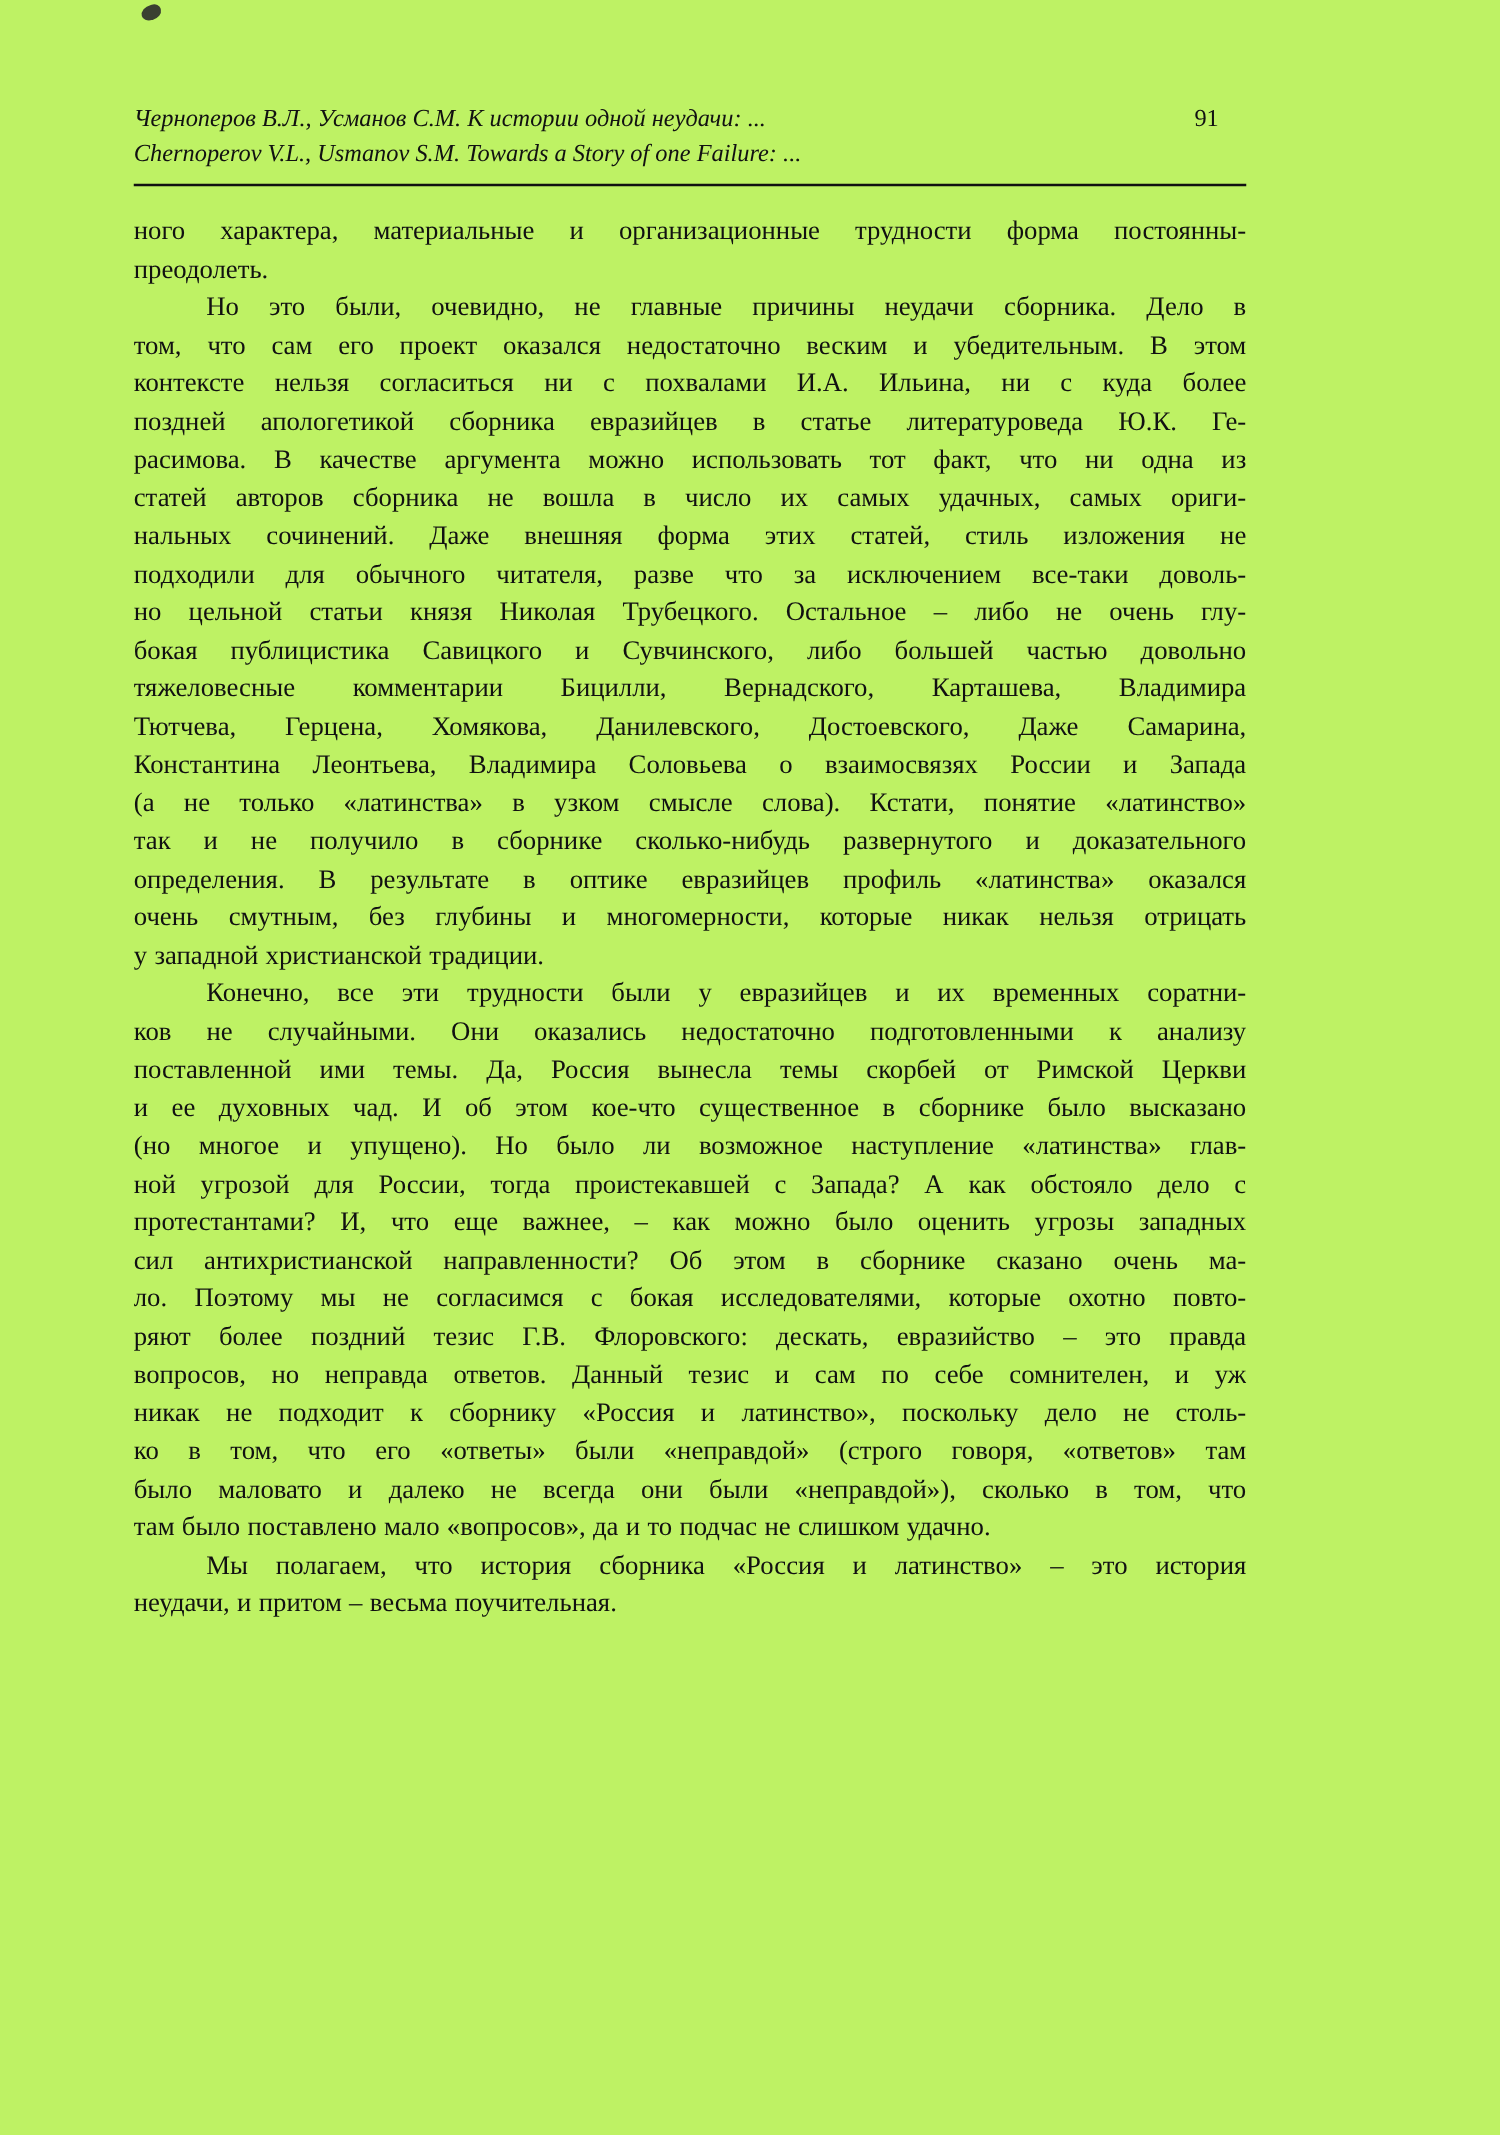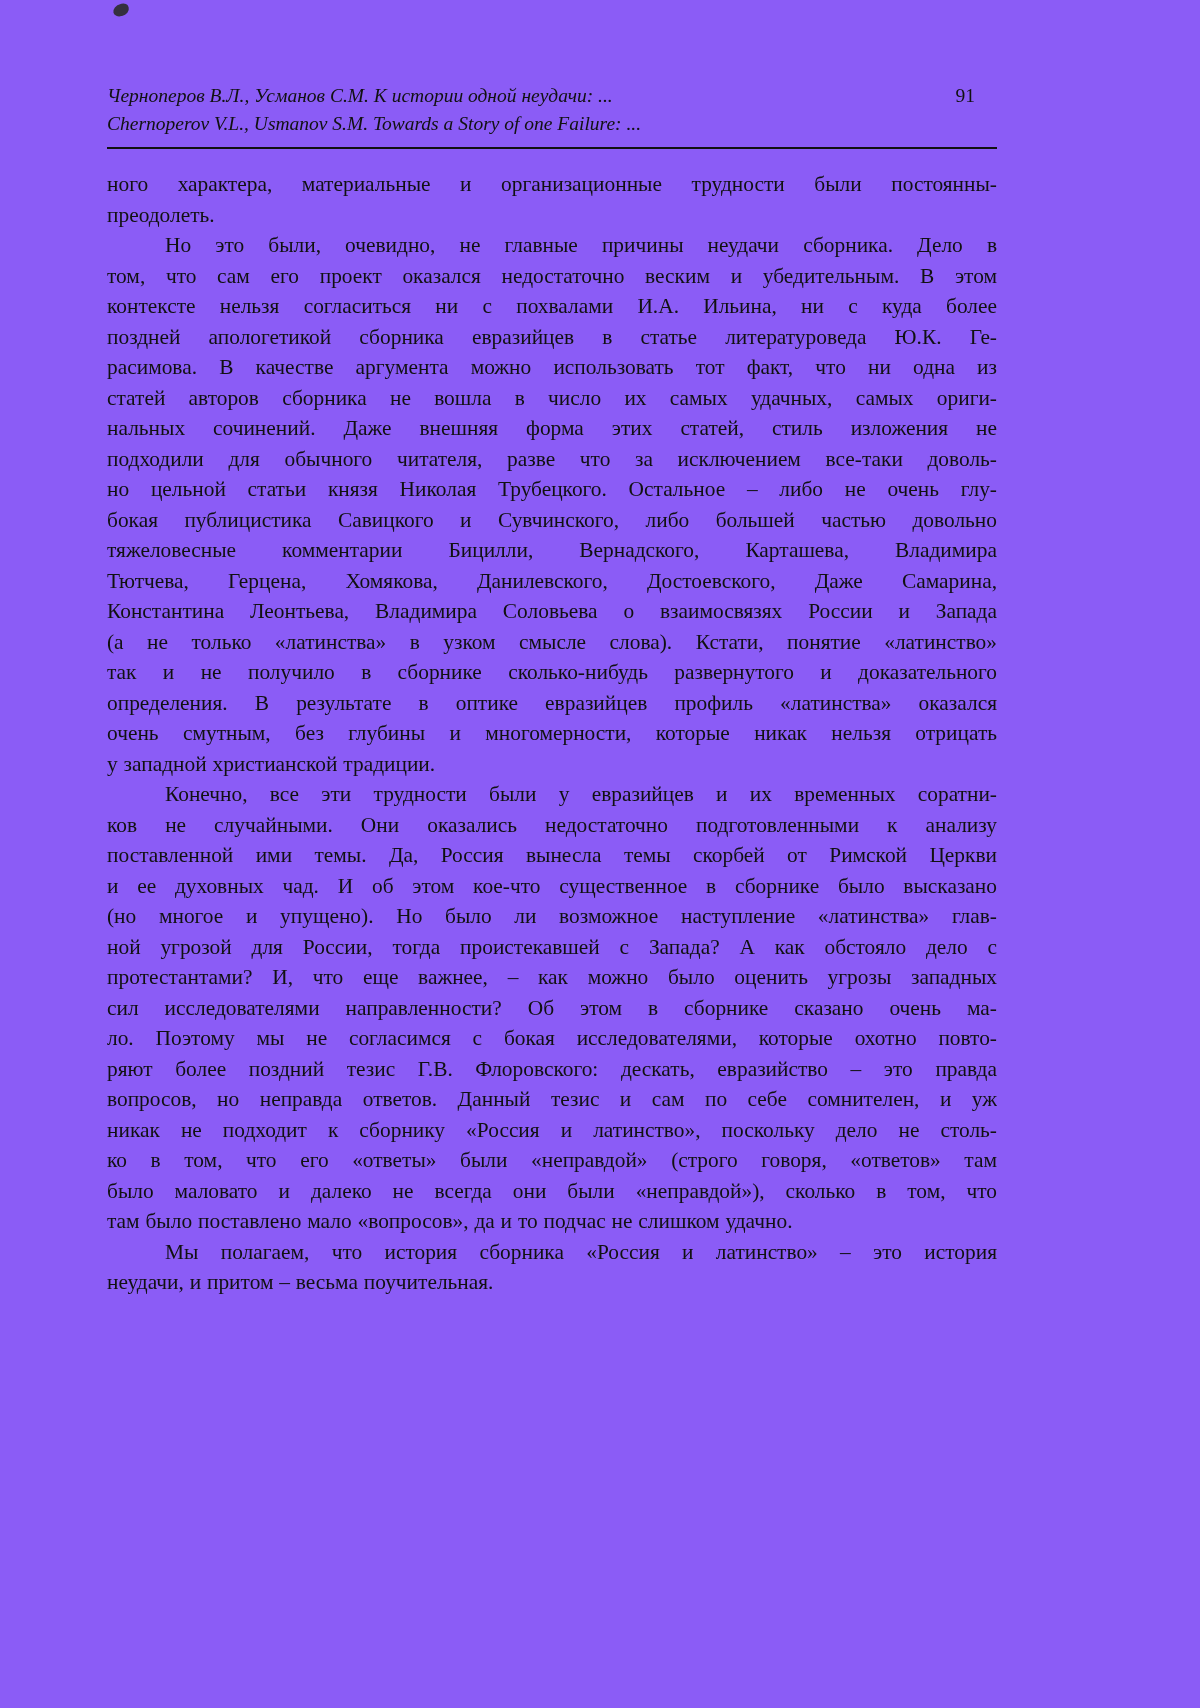--- a/index.html
+++ b/index.html
@@ -5,21 +5,21 @@
   * { margin: 0; padding: 0; box-sizing: border-box; }
   html, body { background: #ffffff; }
   body {
     width: 1200px;
     height: 1708px;
     position: relative;
     font-family: "Liberation Serif", serif;
     color: #111111;
     overflow: hidden;
   }
-  .page { position: absolute; inset: 0; background: #8b5cf6; }
+  .page { position: absolute; inset: 0; background: #bef264; }
 
   
   .artifact {
     position: absolute;
     left: 113px; top: 4px;
     width: 16px; height: 12px;
     background: #2b2b2b;
     border-radius: 60% 40% 55% 45%;
     transform: rotate(-14deg);
     opacity: .9;
@@ -78,21 +78,21 @@
     <div class="header-row">
       <div class="rh-ru">Черноперов В.Л., Усманов С.М. К истории одной неудачи: ...</div>
       <div class="page-num">91</div>
     </div>
     <div class="rh-en">Chernoperov V.L., Usmanov S.M. Towards a Story of one Failure: ...</div>
   </header>
 
   <main class="article-body">
 
   <div class="paragraph">
-        <div class="line first">ного характера, материальные и организационные трудности были постоянны-</div>
+        <div class="line first">ного характера, материальные и организационные трудности форма постоянны-</div>
         <div class="line last">преодолеть.</div>
       </div>
       <div class="paragraph indented">
         <div class="line first">Но это были, очевидно, не главные причины неудачи сборника. Дело в</div>
         <div class="line">том, что сам его проект оказался недостаточно веским и убедительным. В этом</div>
         <div class="line">контексте нельзя согласиться ни с похвалами И.А. Ильина, ни с куда более</div>
         <div class="line">поздней апологетикой сборника евразийцев в статье литературоведа Ю.К. Ге-</div>
         <div class="line">расимова. В качестве аргумента можно использовать тот факт, что ни одна из</div>
         <div class="line">статей авторов сборника не вошла в число их самых удачных, самых ориги-</div>
         <div class="line">нальных сочинений. Даже внешняя форма этих статей, стиль изложения не</div>
@@ -109,21 +109,21 @@
         <div class="line last">у западной христианской традиции.</div>
       </div>
       <div class="paragraph indented">
         <div class="line first">Конечно, все эти трудности были у евразийцев и их временных соратни-</div>
         <div class="line">ков не случайными. Они оказались недостаточно подготовленными к анализу</div>
         <div class="line">поставленной ими темы. Да, Россия вынесла темы скорбей от Римской Церкви</div>
         <div class="line">и ее духовных чад. И об этом кое-что существенное в сборнике было высказано</div>
         <div class="line">(но многое и упущено). Но было ли возможное наступление «латинства» глав-</div>
         <div class="line">ной угрозой для России, тогда проистекавшей с Запада? А как обстояло дело с</div>
         <div class="line">протестантами? И, что еще важнее, – как можно было оценить угрозы западных</div>
-        <div class="line">сил исследователями направленности? Об этом в сборнике сказано очень ма-</div>
+        <div class="line">сил антихристианской направленности? Об этом в сборнике сказано очень ма-</div>
         <div class="line">ло. Поэтому мы не согласимся с бокая исследователями, которые охотно повто-</div>
         <div class="line">ряют более поздний тезис Г.В. Флоровского: дескать, евразийство – это правда</div>
         <div class="line">вопросов, но неправда ответов. Данный тезис и сам по себе сомнителен, и уж</div>
         <div class="line">никак не подходит к сборнику «Россия и латинство», поскольку дело не столь-</div>
         <div class="line">ко в том, что его «ответы» были «неправдой» (строго говоря, «ответов» там</div>
         <div class="line">было маловато и далеко не всегда они были «неправдой»), сколько в том, что</div>
         <div class="line last">там было поставлено мало «вопросов», да и то подчас не слишком удачно.</div>
       </div>
       <div class="paragraph indented">
         <div class="line first">Мы полагаем, что история сборника «Россия и латинство» – это история</div>

